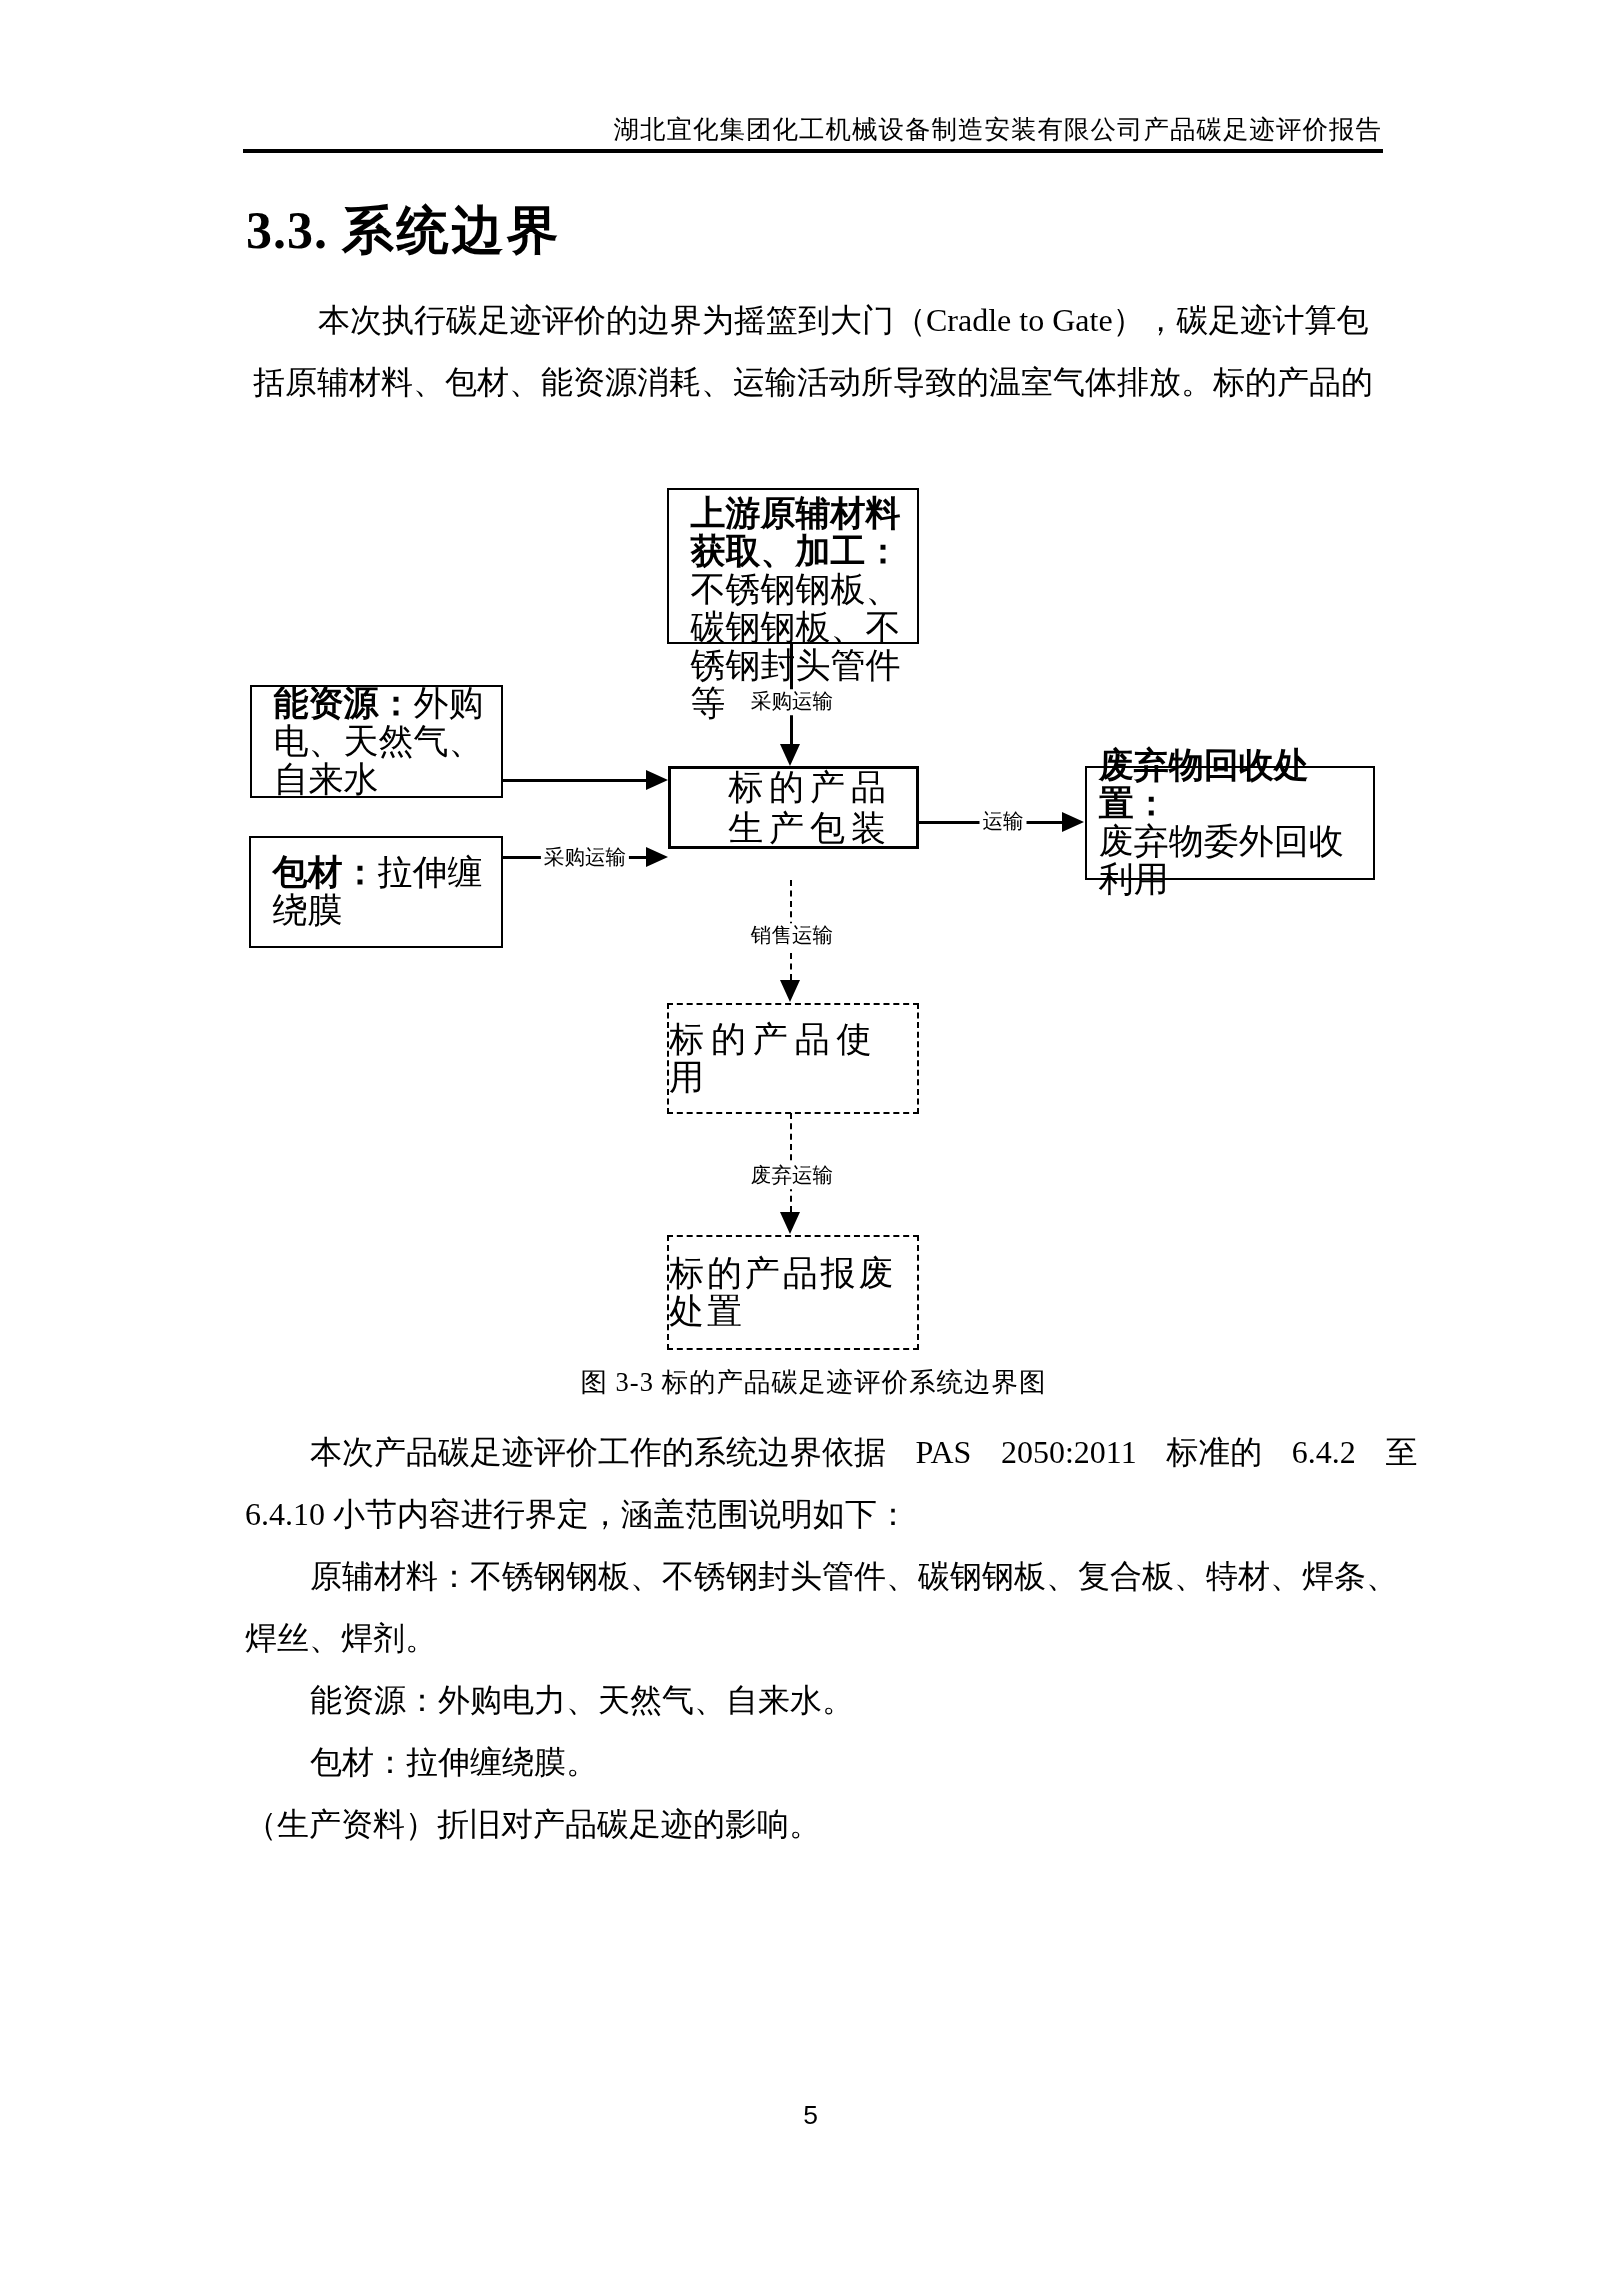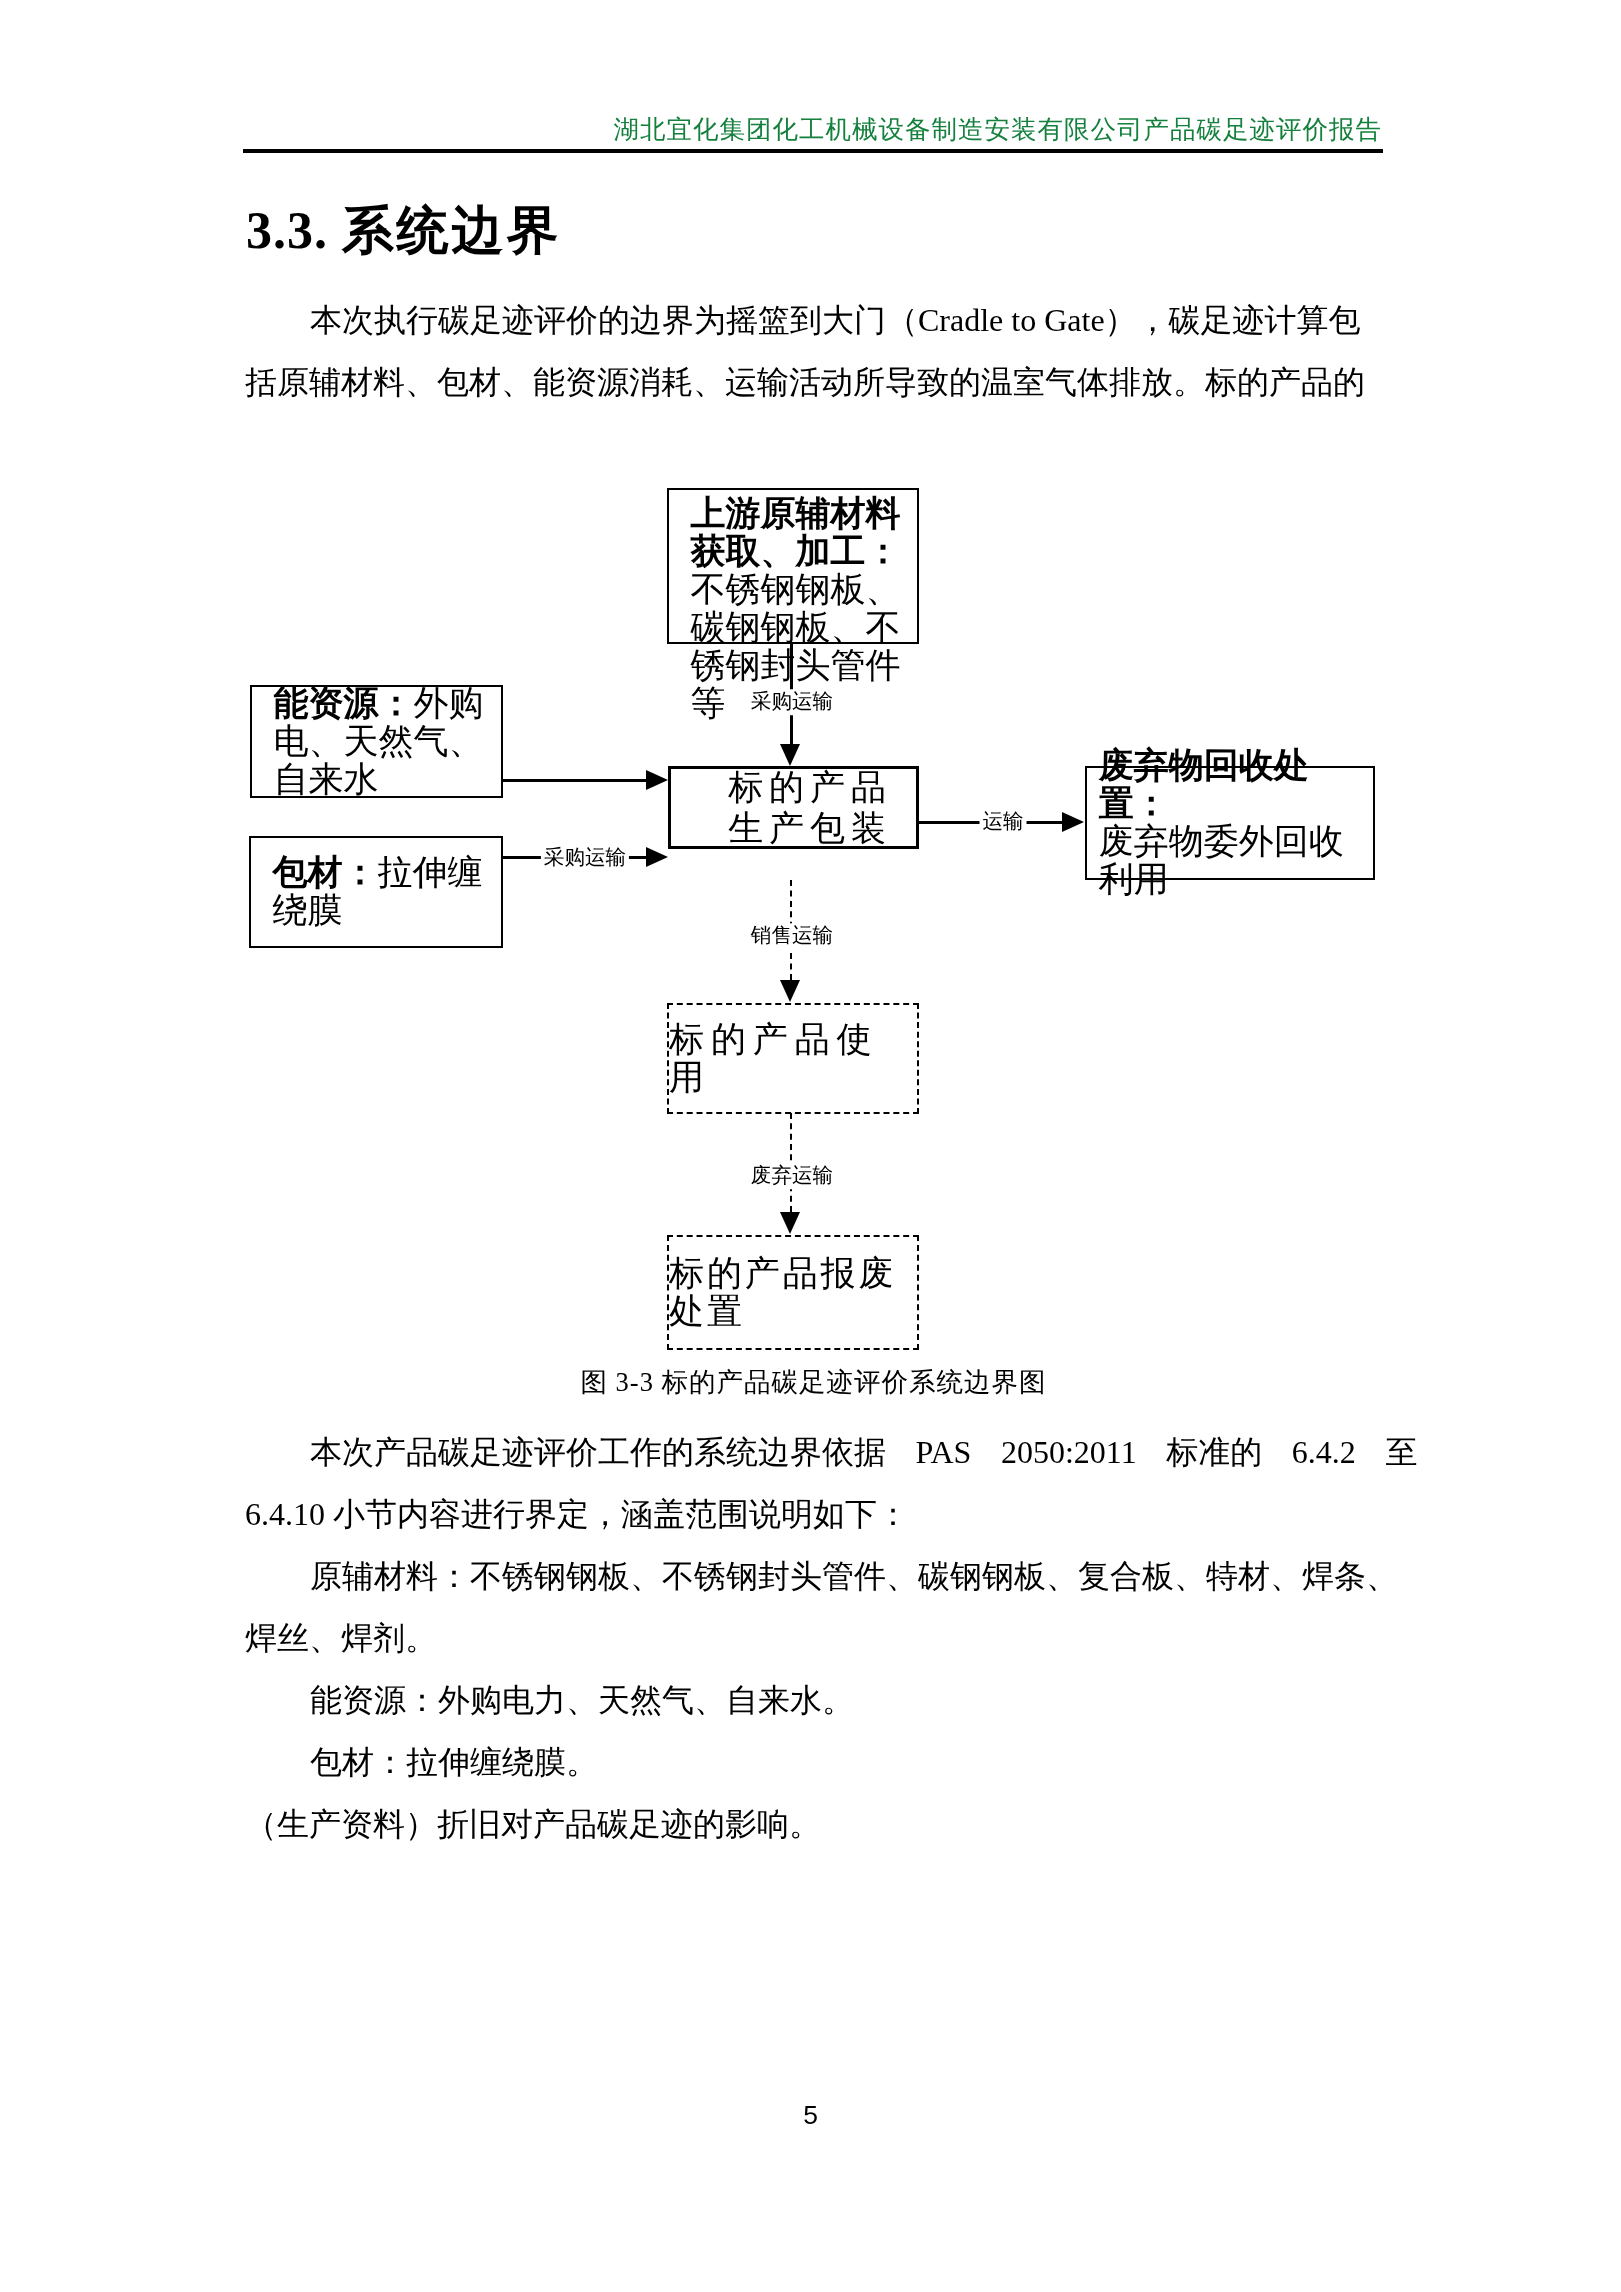--- a/index.html
+++ b/index.html
@@ -9,21 +9,21 @@
     background:#ffffff;
     color:#000;
     font-family:"Liberation Serif","DejaVu Serif",serif;
     overflow:hidden;
     margin:0 auto;
   }
 
   
   .report-header{
     position:absolute; top:112px; right:239px;
-    font-size:25.5px; color:#15803d; letter-spacing:1px;
+    font-size:25.5px; color:#000000; letter-spacing:1px;
   }
   .header-rule{
     position:absolute; left:243px; top:149px;
     width:1140px; height:3.9px; background:#000;
   }
 
   
   .section-title{
     position:absolute; left:246px; top:203px;
     font-size:52px; font-weight:bold; line-height:55px;
@@ -98,21 +98,21 @@
 
 <div class="page">
 
   <div class="report-header">湖北宜化集团化工机械设备制造安装有限公司产品碳足迹评价报告</div>
   <div class="header-rule"></div>
 
   <div class="section-title">
     <span class="num">3.3.</span><span class="txt">系统边界</span>
   </div>
 
-  <div class="textblock" style="top:289px;">
+  <div class="textblock" style="top:289px;margin-left:8px;">
     <div class="line indent">本次执行碳足迹评价的边界为摇篮到大门（Cradle to Gate），碳足迹计算包</div>
     <div class="line">括原辅材料、包材、能资源消耗、运输活动所导致的温室气体排放。标的产品的</div>
   </div>
 
   <div class="diagram">
 
     <div class="fbox box-upstream">
       <b>上游原辅材料获取、加工：</b><span>不锈钢钢板、碳钢钢板、不锈钢封头管件等</span>
     </div>
 

